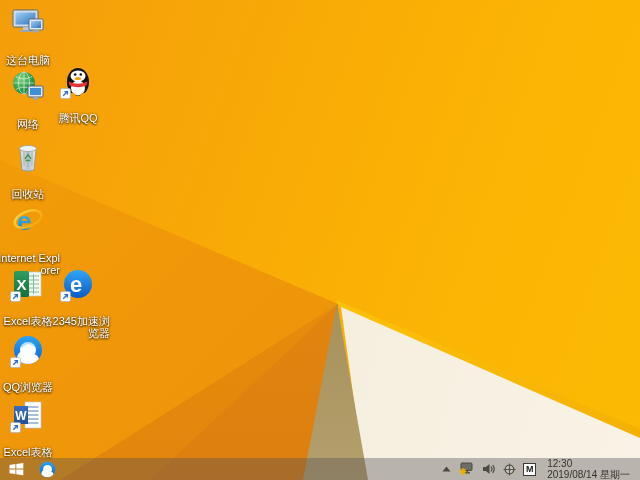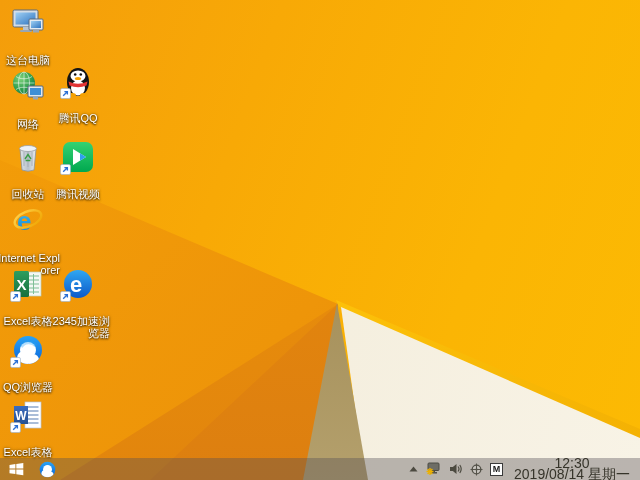--- a/index.html
+++ b/index.html
@@ -41,21 +41,21 @@
   }
   .tb-left{display:flex;align-items:center;gap:14px;padding-left:9px;flex:1;}
   .tb-btn{display:flex;align-items:center;justify-content:center;height:22px;}
   .tray{display:flex;align-items:center;gap:7px;padding-right:6px;}
   .tray svg{display:block;}
   .ime-box{
     width:13px;height:13px;background:#fdfdfd;border:1px solid #3a3a3a;box-sizing:border-box;
     font-size:9px;font-weight:bold;color:#1a1a1a;line-height:11px;text-align:center;
   }
   .clock{
-    font-size:14px;line-height:11px;color:#36342a;text-align:center;
+    font-size:10px;line-height:11px;color:#36342a;text-align:left;
     padding:0 4px;min-width:82px;
   }
 </style>
 </head>
 <body>
 
 <div class="screen">
 
   <div class="wp wp-base"></div>
   <div class="wp wp-facet-a"></div>
@@ -141,40 +141,20 @@
           </defs>
         <path d="M9 9 L25 9 L23 30 Q17 32.5 11 30 Z" fill="url(#bin)" stroke="#8a929b" stroke-width=".8"></path>
         <ellipse cx="17" cy="8.5" rx="8.5" ry="3" fill="#eef2f5" stroke="#9aa0a6" stroke-width=".8"></ellipse>
         <path d="M13 26 V12 M17 27 V12 M21 26 V12" stroke="#9fa8b1" stroke-width="1" opacity=".8"></path>
         <path d="M14 19 l3-4.5 3 4.5 M14.6 20.5 h4.8" stroke="#3b9c46" stroke-width="1.4" fill="none"></path>
       </svg>
     </div>
     <div class="icon-label">回收站</div>
   </div>
 
-  <div class="icon-cell" style="left:46px;top:140px">
-    <div class="icon-art">
-      <svg width="34" height="34" viewBox="0 0 34 34">
-        <defs>
-            <linearGradient id="tv" x1="0" y1="0" x2="0" y2="1">
-          <stop offset="0" stop-color="#35d272"></stop>
-              <stop offset="1" stop-color="#00a84f"></stop>
-            </linearGradient>
-          </defs>
-        <rect x="2" y="2" width="30" height="30" rx="7" fill="url(#tv)"></rect>
-        <polygon points="12,9 25,17 12,25" fill="#ffffff"></polygon>
-        <polygon points="19,13.3 25,17 19,20.7" fill="#2e9ff0"></polygon>
-      </svg>
-      <svg class="sc-arrow" width="11" height="11" viewBox="0 0 11 11">
-        <rect x="0.5" y="0.5" width="10" height="10" rx="1.5" fill="#fff" stroke="#9ab0c8" stroke-width=".6"></rect>
-        <path d="M3.2 7.8 L7 4 M4.4 3.6 L7.4 3.6 L7.4 6.6" stroke="#2a6fd4" stroke-width="1.3" fill="none"></path>
-      </svg>
-    </div>
-    <div class="icon-label">腾讯视频</div>
-  </div>
 
   <div class="icon-cell" style="left:-4px;top:204px">
     <div class="icon-art">
       <svg width="34" height="34" viewBox="0 0 34 34">
         <defs>
             <linearGradient id="iee" x1="0" y1="0" x2="0" y2="1">
           <stop offset="0" stop-color="#45c8f5"></stop>
               <stop offset="1" stop-color="#1178c8"></stop>
             </linearGradient>
         <linearGradient id="ier" x1="0" y1="0" x2="1" y2="1">

